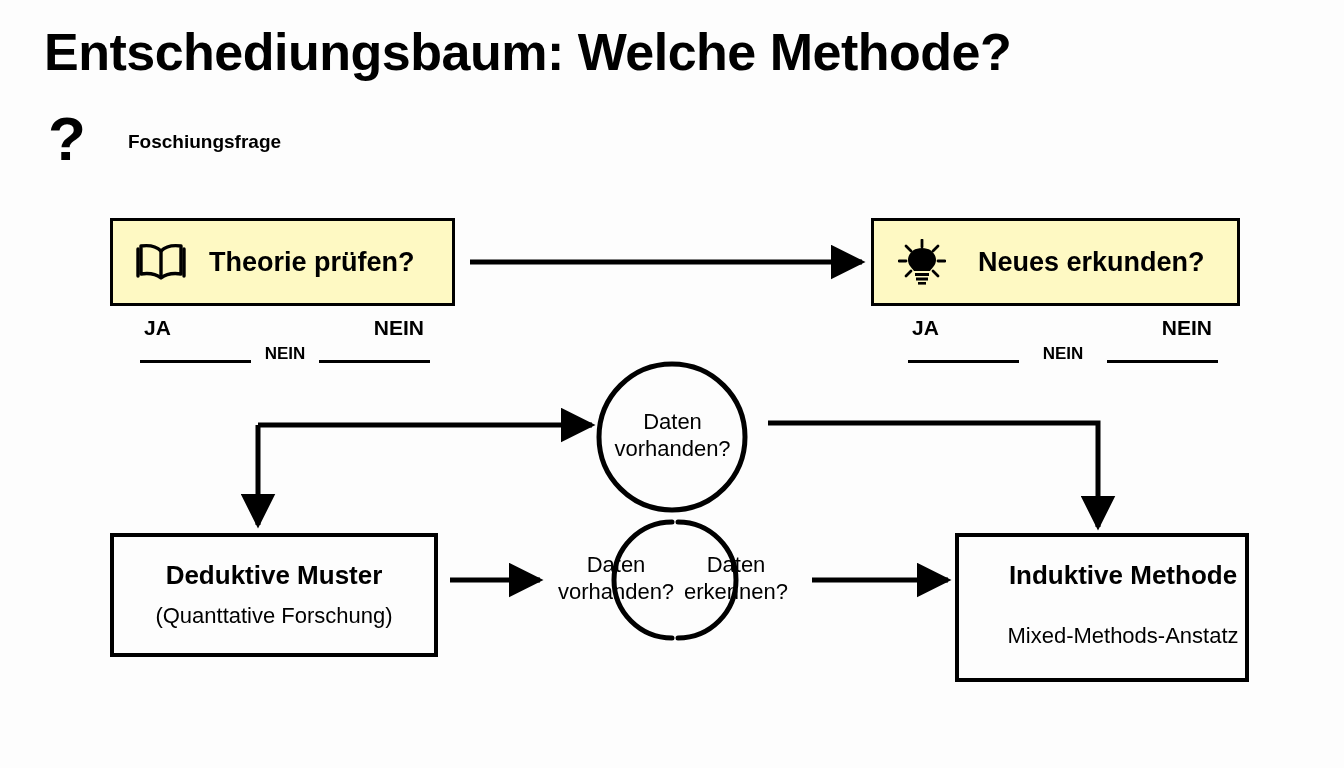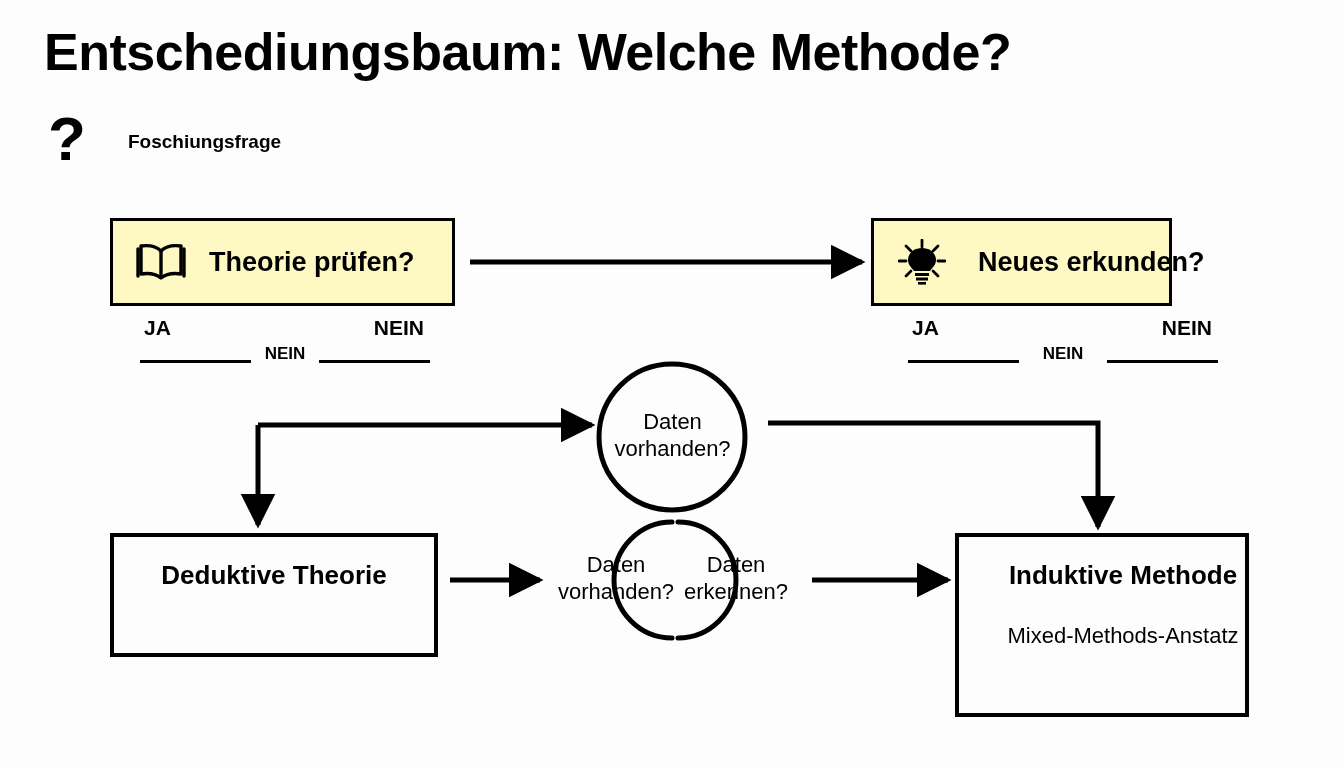--- a/index.html
+++ b/index.html
@@ -47,21 +47,21 @@
     border: 3px solid #000;
     background: #fef9c3;
     display: flex;
     align-items: center;
     box-sizing: border-box;
   }
   #box-theorie {
     left: 110px; top: 218px; width: 345px; height: 88px;
   }
   #box-neues {
-    left: 871px; top: 218px; width: 301px; height: 88px;
+    left: 871px; top: 218px; width: 369px; height: 88px;
   }
   .box-label {
     font-size: 27px;
     font-weight: bold;
     white-space: nowrap;
   }
   #box-theorie .box-label { margin-left: 22px; }
   #box-neues .box-label { margin-left: 30px; }
   .icon-slot {
     margin-left: 22px;
@@ -74,21 +74,21 @@
   }
 
   
   .method-box {
     border: 4px solid #000;
     background: #fdfdfd;
     box-sizing: border-box;
     text-align: center;
   }
   #box-deduktiv { left: 110px; top: 533px; width: 328px; height: 124px; }
-  #box-induktiv { left: 955px; top: 533px; width: 294px; height: 184px; padding-left: 42px; }
+  #box-induktiv { left: 955px; top: 533px; width: 294px; height: 149px; padding-left: 42px; }
   .method-title {
     font-size: 26px;
     font-weight: bold;
     white-space: nowrap;
   }
   .method-sub {
     font-size: 22px;
     white-space: nowrap;
   }
   #box-deduktiv .method-title { margin-top: 23px; }
@@ -193,21 +193,22 @@
 
   <div class="abs branch-group" id="branch-right">
     <span class="branch-ja">JA</span>
     <span class="branch-nein-right">NEIN</span>
     <span class="branch-nein-mid">NEIN</span>
     <span class="branch-line l"></span>
     <span class="branch-line r"></span>
   </div>
 
   <div class="abs method-box" id="box-deduktiv">
-    <div class="method-title">Deduktive Theorie</div>
+    <div class="method-title">Deduktive Muster</div>
+    <div class="method-sub">(Quanttative Forschung)</div>
   </div>
 
   <div class="abs method-box" id="box-induktiv">
     <div class="method-title">Induktive Methode</div>
     <div class="method-extra">Mixed-Methods-Anstatz</div>
   </div>
 
   <div class="circle-text" id="circle-top-text">
     <div>Daten</div>
     <div>vorhanden?</div>

